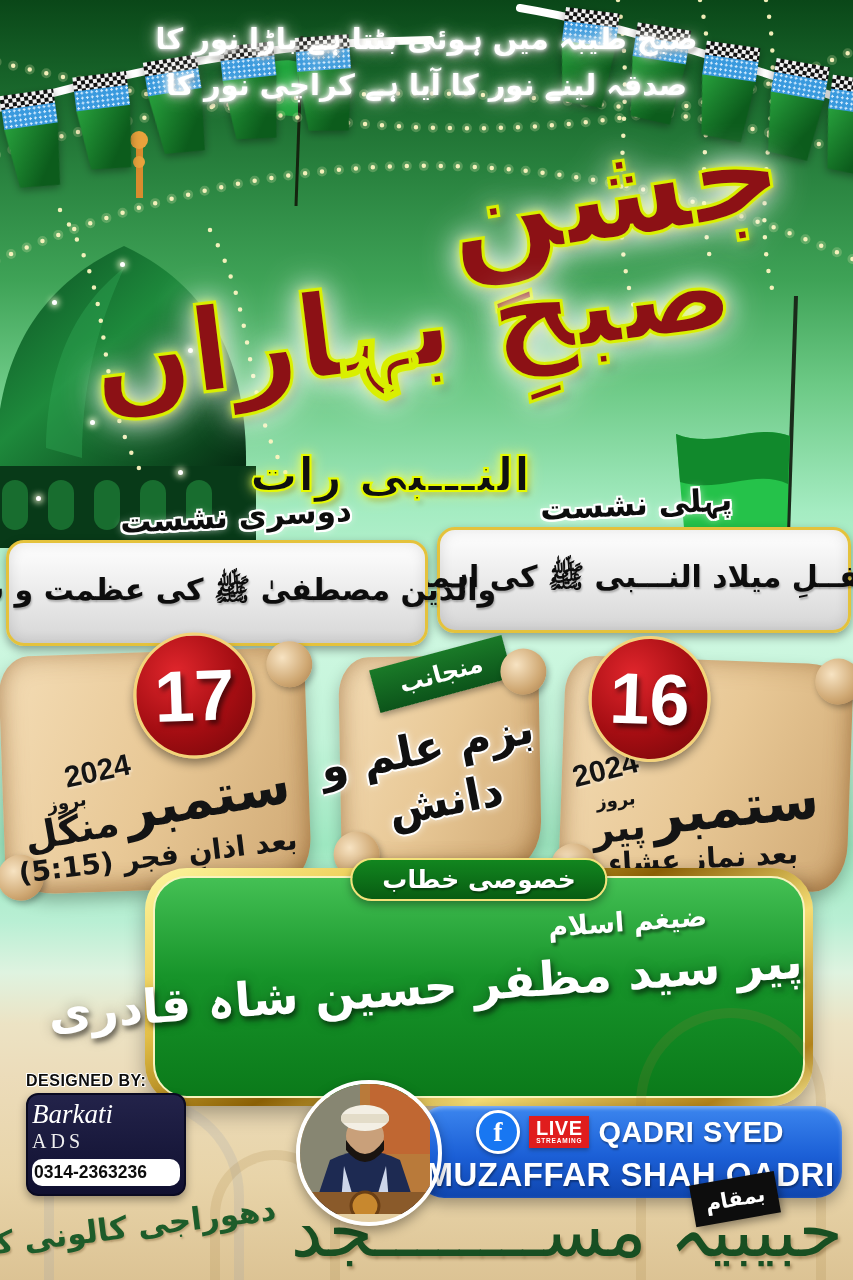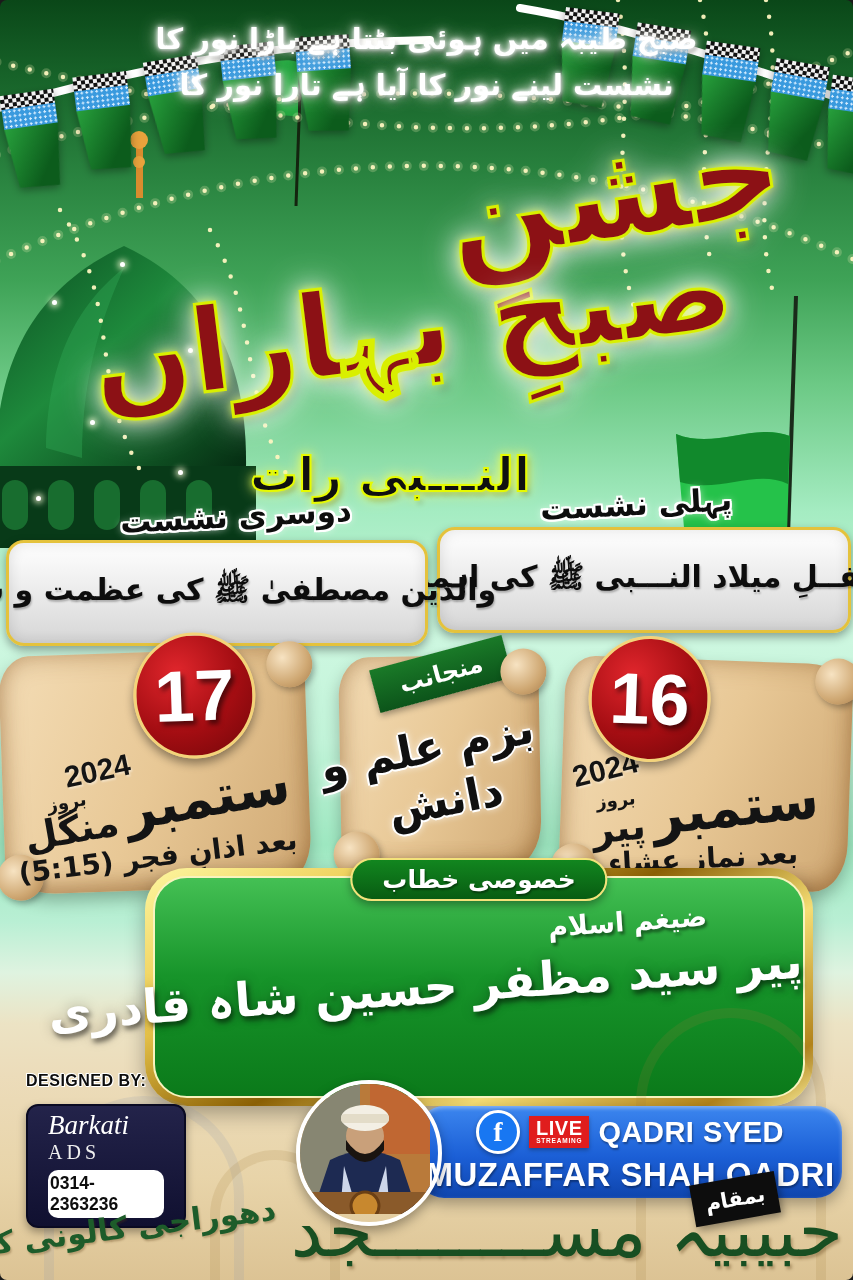--- a/index.html
+++ b/index.html
@@ -5,21 +5,20 @@
   html,body{margin:0;padding:0;background:#1a1a1a;}
   .poster{
     position:relative; width:853px; height:1280px; margin:0 auto; overflow:hidden;
     font-family:"DejaVu Sans",sans-serif;
     background:
       linear-gradient(180deg,
         #0a4718 0%, #176329 6%, #2a8440 14%, #3fa357 22%,
         #6cc985 30%, #a5ecc2 40%, #cdf7e0 50%, #c2f4d9 58%,
         #9fe9c2 66%, #b9efd4 72%, #dff3e0 76%, #ecE3c4 80%,
         #ecdcba 84%, #e8d4a9 92%, #dcc394 100%);
-    border-radius: 7px;
   }
   .abs{position:absolute;}
   .rtl{direction:rtl; unicode-bidi:isolate;}
   .center{text-align:center;}
 
   
   svg.deco{position:absolute; pointer-events:none;}
   .flag{
     position:absolute; width:54px; height:96px;
     display:flex; flex-direction:column;
@@ -125,22 +124,22 @@
     position:absolute; left:0; right:0; top:78px; text-align:center; color:#fff;
     font-size:47px; font-weight:bold; transform:rotate(-4deg); white-space:nowrap;
     text-shadow:2px 4px 5px rgba(0,0,0,.5), 0 0 14px rgba(0,0,0,.25);
   }
 
   
   .designed{left:26px; top:1072px; width:160px; text-align:left; font-family:"Liberation Sans",sans-serif;}
   .designed-label{font-size:16px; font-weight:bold; color:#0d0d0d; letter-spacing:.5px;
     text-shadow:1px 0 0 #fff,-1px 0 0 #fff,0 1px 0 #fff,0 -1px 0 #fff,1px 1px 0 #fff,-1px -1px 0 #fff;}
   .designed-box{
-    margin-top:14px; background:linear-gradient(180deg,#23234a,#101030); border-radius:12px;
-    border:2px solid #0a0a22; padding:6px 20px 8px; box-shadow:0 4px 8px rgba(0,0,0,.35);
+    margin-top:3px; background:linear-gradient(180deg,#23234a,#101030); border-radius:12px;
+    border:2px solid #0a0a22; padding:6px 4px 8px; box-shadow:0 4px 8px rgba(0,0,0,.35);
   }
   .brand{font-family:"Liberation Serif",serif; font-style:italic; font-size:27px; color:#fff; line-height:1;}
   .brand-sub{font-family:"Liberation Serif",serif; font-size:20px; color:#efefef; letter-spacing:4px; margin-top:2px;}
   .phone-pill{margin-top:6px; background:#fff; border-radius:10px; font-size:17.5px; font-weight:bold; color:#0d0d0d; padding:3px 2px;}
 
   .photo{
     left:296px; top:1080px; width:138px; height:138px; border-radius:50%;
     border:4px solid #fff; overflow:hidden; z-index:5;
     box-shadow:0 5px 12px rgba(0,0,0,.35);
   }
@@ -298,21 +297,21 @@
       <div class="grn"></div>
     </div>
   <div class="flag" style="left:826px; top:78px; transform:rotate(8deg);">
       <div class="chk"></div>
       <div class="blu"></div>
       <div class="grn"></div>
     </div>
 
   <div class="abs poem center rtl">
     <div>صبح طیبہ میں ہوئی بٹتا ہے باڑا نور کا</div>
-    <div>نشست لینے نور کا آیا ہے تارا نور کا</div>
+    <div>صدقہ لینے نور کا آیا ہے کراچی نور کا</div>
   </div>
 
   <div class="abs title-word title-1 rtl">جشنِ</div>
   <div class="abs title-word title-2 rtl">صبحِ بہاراں</div>
   <div class="abs subtitle center rtl">النـــبی رات</div>
 
   <div class="abs session-header rtl" style="left:540px; top:486px; transform:rotate(-3deg);">پہلی نشست</div>
   <div class="abs session-box" style="left:437px; top:527px; width:408px; height:100px;">
     <span class="session-topic rtl">محفــلِ میلاد النـــبی ﷺ کی اہمیت</span>
   </div>

